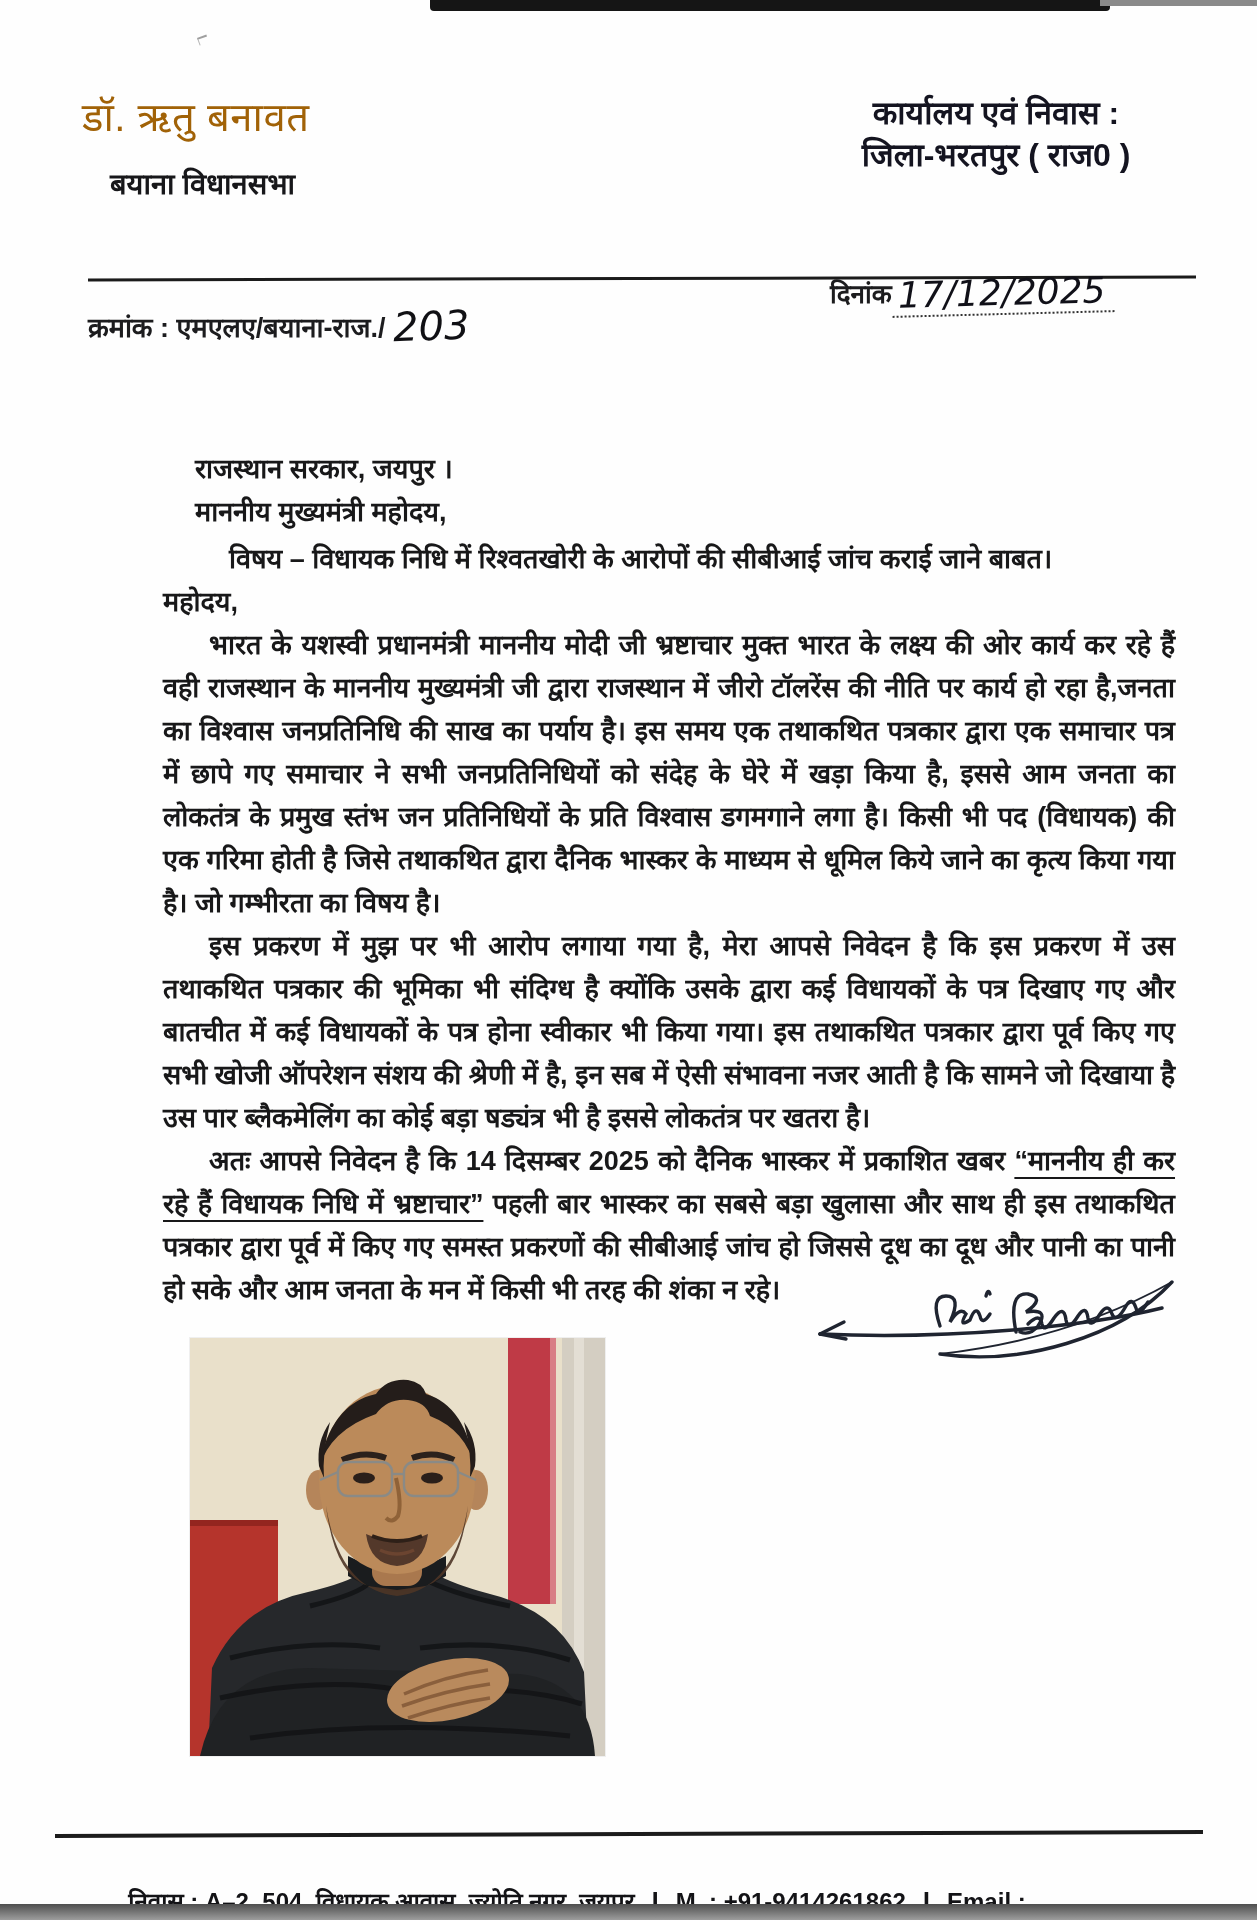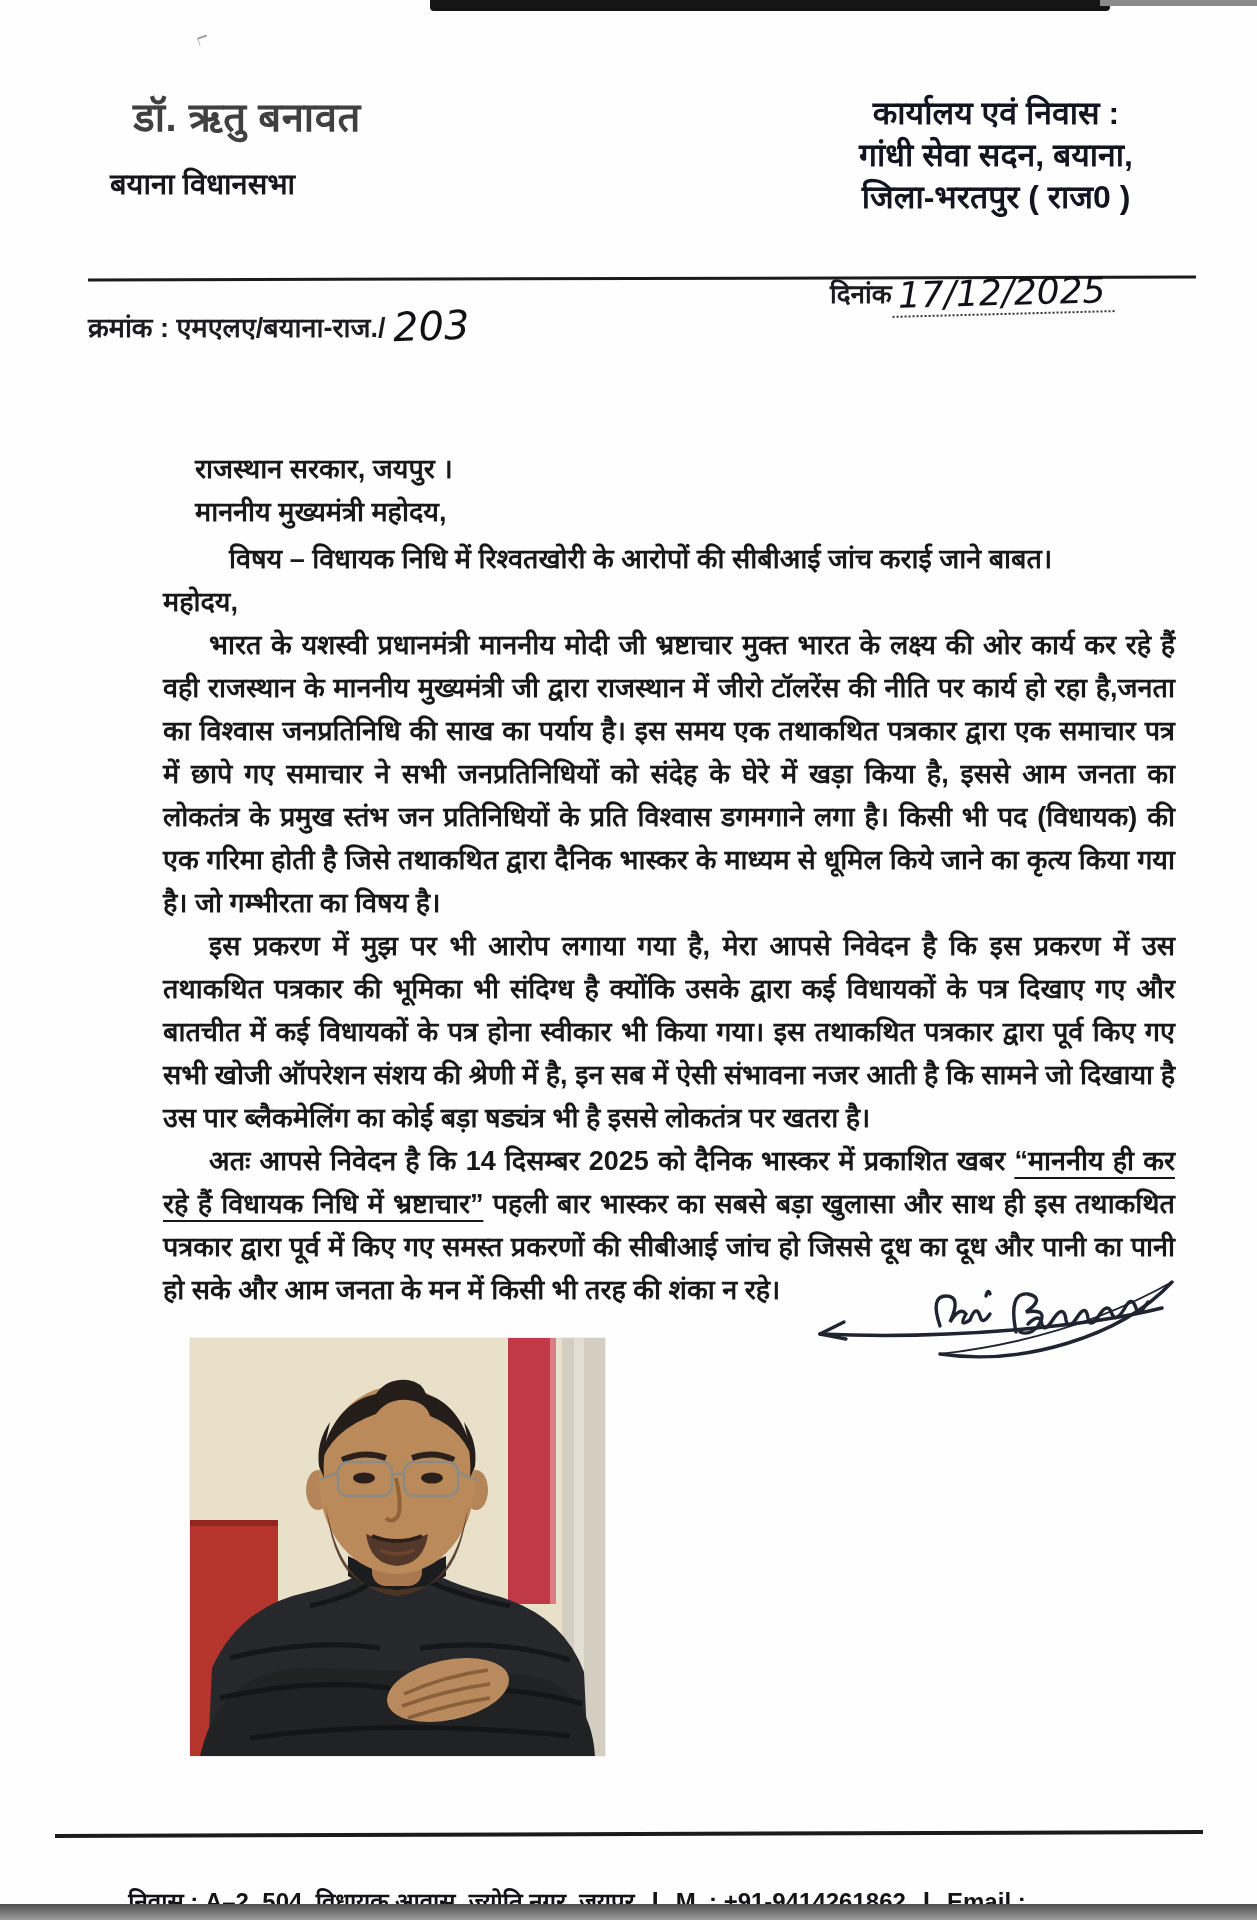--- a/index.html
+++ b/index.html
@@ -12,21 +12,21 @@
   .page { position:absolute; inset:0; background:#fefefe; }
 
   
   .artifact-top { position:absolute; top:0; left:430px; width:680px; height:11px; background:#151515; border-radius:0 0 4px 4px; }
   .artifact-top2 { position:absolute; top:0; left:1100px; width:157px; height:6px; background:#8a8a8a; }
   .artifact-bottom { position:absolute; bottom:0; left:0; width:1257px; height:16px; background:linear-gradient(#4e4e4e,#9d9d9d); }
   .artifact-mark { position:absolute; top:36px; left:198px; width:10px; height:8px; border-top:2px solid #777; border-left:1px solid #999; transform:rotate(-20deg); opacity:.7; }
 
   
   .lh-left { position:absolute; top:88px; left:82px; width:330px; }
-  .lh-name { font-size:40px; font-weight:700; letter-spacing:.5px; color:#404040;text-align:center; }
+  .lh-name { font-size:40px; font-weight:400; letter-spacing:.5px; color:#a16207; }
   .lh-desig { font-size:30px; font-weight:700; margin-top:14px; padding-left:140px; color:#17171a; }
   .lh-const { font-size:29px; font-weight:700; margin-top:20px; padding-left:28px; color:#17171a; }
 
   .emblem-wrap { position:absolute; top:66px; left:558px; width:190px; text-align:center; }
   .emblem-motto { font-size:13px; font-weight:700; color:#a7791f; margin-top:2px; letter-spacing:1px; }
 
   .lh-right { position:absolute; top:92px; left:800px; width:392px; text-align:center; }
   .lh-right div { font-size:32px; font-weight:700; color:#141420; line-height:42px; }
 
   .rule-top { position:absolute; top:277px; left:88px; width:1108px; height:3px; background:#1b1b1b; transform:rotate(-.15deg); }
@@ -67,21 +67,20 @@
   <div class="artifact-mark"></div>
 
   <div class="lh-left">
     <div class="lh-name">डॉ. ऋतु बनावत</div>
     <div class="lh-const">बयाना विधानसभा</div>
   </div>
 
 
   <div class="lh-right">
     <div>कार्यालय एवं निवास :</div>
-    <div>गांधी सेवा सदन, बयाना,</div>
     <div>जिला-भरतपुर ( राज0 )</div>
   </div>
 
   <div class="rule-top"></div>
 
   <div class="ref-row">
     <span>क्रमांक : एमएलए/बयाना-राज./</span><span class="ref-number">203</span>
   </div>
 
   <div class="date-row">

